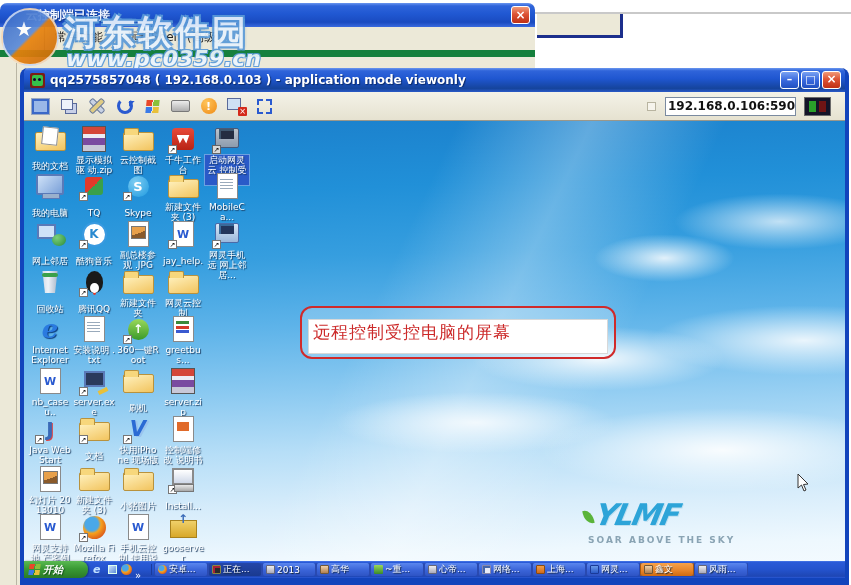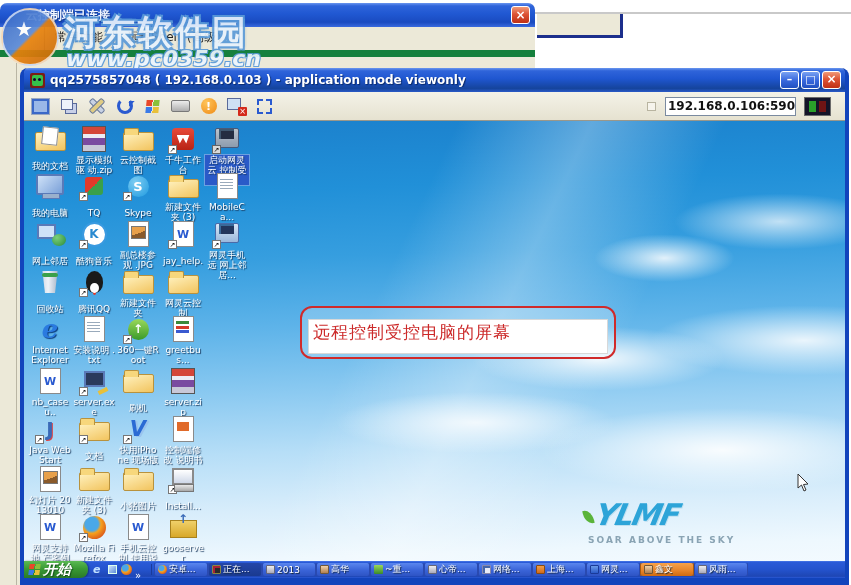--- a/index.html
+++ b/index.html
@@ -198,21 +198,21 @@
   
   #taskbar { position:absolute; left:0; right:0; bottom:0; height:17px; display:flex; align-items:center;
     background:linear-gradient(180deg,#4a7ae8 0%,#2a5ad8 8%,#2453cd 50%,#1e46b4 90%,#2a5ad8 100%); }
   #start-btn { height:17px; width:64px; flex:none; display:flex; align-items:center; gap:3px; padding:0 8px 0 5px;
     background:linear-gradient(180deg,#5aba52 0%,#3a9a34 45%,#2a7a26 100%); border-radius:0 8px 8px 0;
     box-shadow:1px 0 2px rgba(0,0,0,.4); }
   #start-btn .flag { width:11px; height:11px; transform:skewX(-8deg); flex:none;
     background-image:linear-gradient(90deg,#e8482a 0 46%,transparent 46% 54%,#8ac03a 54% 100%),
                      linear-gradient(90deg,#3a7ae8 0 46%,transparent 46% 54%,#e8c03a 54% 100%);
     background-size:100% 46%; background-position:top,bottom; background-repeat:no-repeat; }
-  #start-btn .stxt { color:#fff; font-size:14px; font-weight:bold; font-style:italic; text-shadow:1px 1px 1px #14511a; }
+  #start-btn .stxt { color:#fff; font-size:10px; font-weight:bold; font-style:italic; text-shadow:1px 1px 1px #14511a; }
   #quick-launch { display:flex; align-items:center; gap:3px; padding:0 5px; flex:none; border-right:1px solid #1a3a9a; }
   .qli { width:11px; height:11px; position:relative; }
   .ql-ie::before { content:"e"; position:absolute; inset:0; color:#bfe0ff; font-size:11px; font-weight:bold; font-style:italic; line-height:11px; }
   .ql-desk::before { content:""; position:absolute; inset:1px; background:linear-gradient(135deg,#cfe4fa,#5a8ad8); border:1px solid #dfe; }
   .ql-firefox::before { content:""; position:absolute; inset:0; border-radius:50%;
     background:radial-gradient(circle at 38% 35%,#4aa8e8 0 30%,#f6a21e 45%,#d4481a 85%); }
   .ql-more::before { content:"»"; color:#fff; font-size:10px; line-height:11px; }
   #task-buttons { display:flex; align-items:center; gap:2px; padding:0 3px; flex:1; min-width:0; overflow:hidden; }
   .tbn { flex:1 1 46px; max-width:52px; min-width:0; height:13px; display:flex; align-items:center; gap:2px; padding:0 3px;
     border-radius:2px; background:linear-gradient(180deg,#5a86ee,#3a64d8 55%,#2e54c4); box-shadow:0 0 0 1px #2a4ab0;

